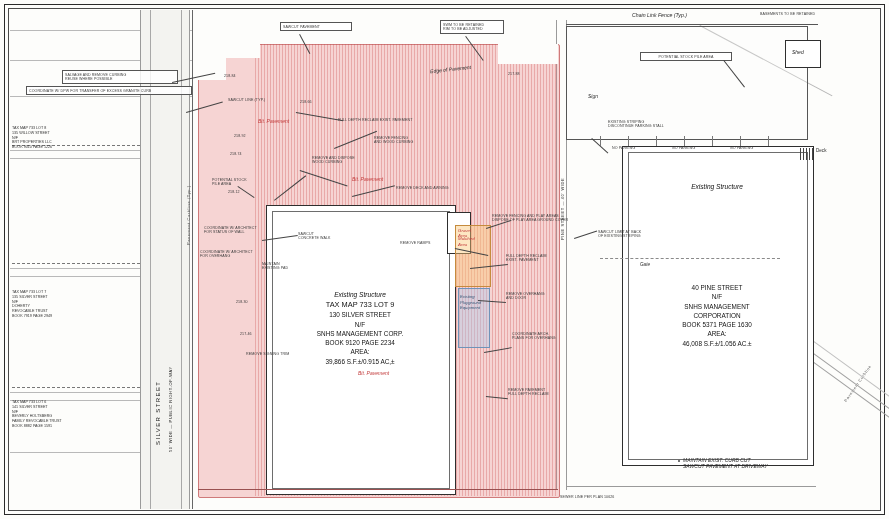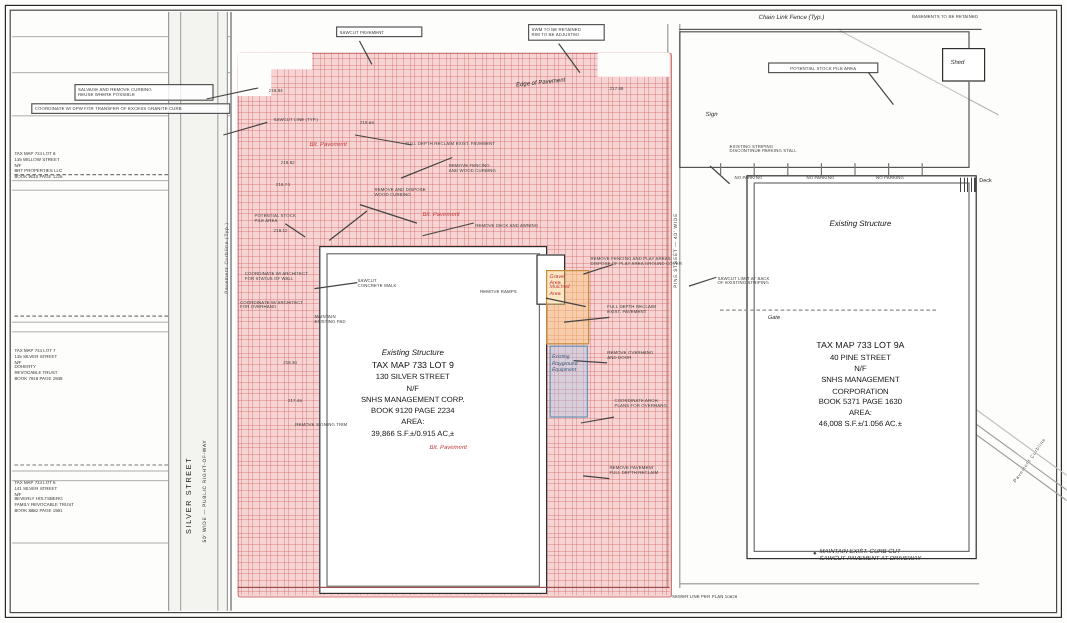--- a/index.html
+++ b/index.html
@@ -100,41 +100,40 @@
   <div class="demo-hatch" style="left:198px;top:44px;width:360px;height:452px;"></div>
 
   <div style="position:absolute;left:198px;top:44px;width:28px;height:36px;background:#fdfdfb;"></div>
   <div style="position:absolute;left:198px;top:44px;width:62px;height:14px;background:#fdfdfb;"></div>
   <div style="position:absolute;left:498px;top:44px;width:60px;height:20px;background:#fdfdfb;"></div>
 
   <div class="bldg" style="left:266px;top:205px;width:188px;height:288px;"></div>
   <div class="bldg-inner" style="left:272px;top:211px;width:176px;height:276px;"></div>
   <div class="bldg" style="left:447px;top:212px;width:22px;height:40px;background:#fff;"></div>
 
-  <div class="parcel" style="left:256px;top:290px;width:176px;">
+  <div class="parcel" style="left:272px;top:290px;width:176px;">
     <div class="ital">Existing Structure</div>
     <div class="ttl">TAX MAP 733 LOT 9</div>
     <div>130 SILVER STREET</div>
     <div>N/F</div>
     <div>SNHS MANAGEMENT CORP.</div>
     <div>BOOK 9120 PAGE 2234</div>
     <div>AREA:</div>
     <div>39,866 S.F.±/0.915 AC,±</div>
   </div>
 
   <div class="bldg" style="left:622px;top:146px;width:190px;height:318px;"></div>
   <div class="bldg-inner" style="left:628px;top:152px;width:178px;height:306px;"></div>
   <div class="bldg" style="left:566px;top:26px;width:240px;height:112px;background:rgba(255,255,255,.25);border:1px solid #555;"></div>
   <div class="bldg" style="left:785px;top:40px;width:34px;height:26px;background:#fff;"></div>
 
   <div class="parcel" style="left:628px;top:182px;width:178px;">
     <div class="ital">Existing Structure</div>
   </div>
   <div class="parcel" style="left:622px;top:283px;width:190px;">
-    <div class="ttl">TAX MAP 733 LOT 9A</div>
     <div>40 PINE STREET</div>
     <div>N/F</div>
     <div>SNHS MANAGEMENT</div>
     <div>CORPORATION</div>
     <div>BOOK 5371 PAGE 1630</div>
     <div>AREA:</div>
     <div>46,008 S.F.±/1.056 AC.±</div>
   </div>
 
   <div style="position:absolute;left:800px;top:148px;width:14px;height:12px;background:repeating-linear-gradient(90deg,#444 0 1px,transparent 1px 3px);"></div>

